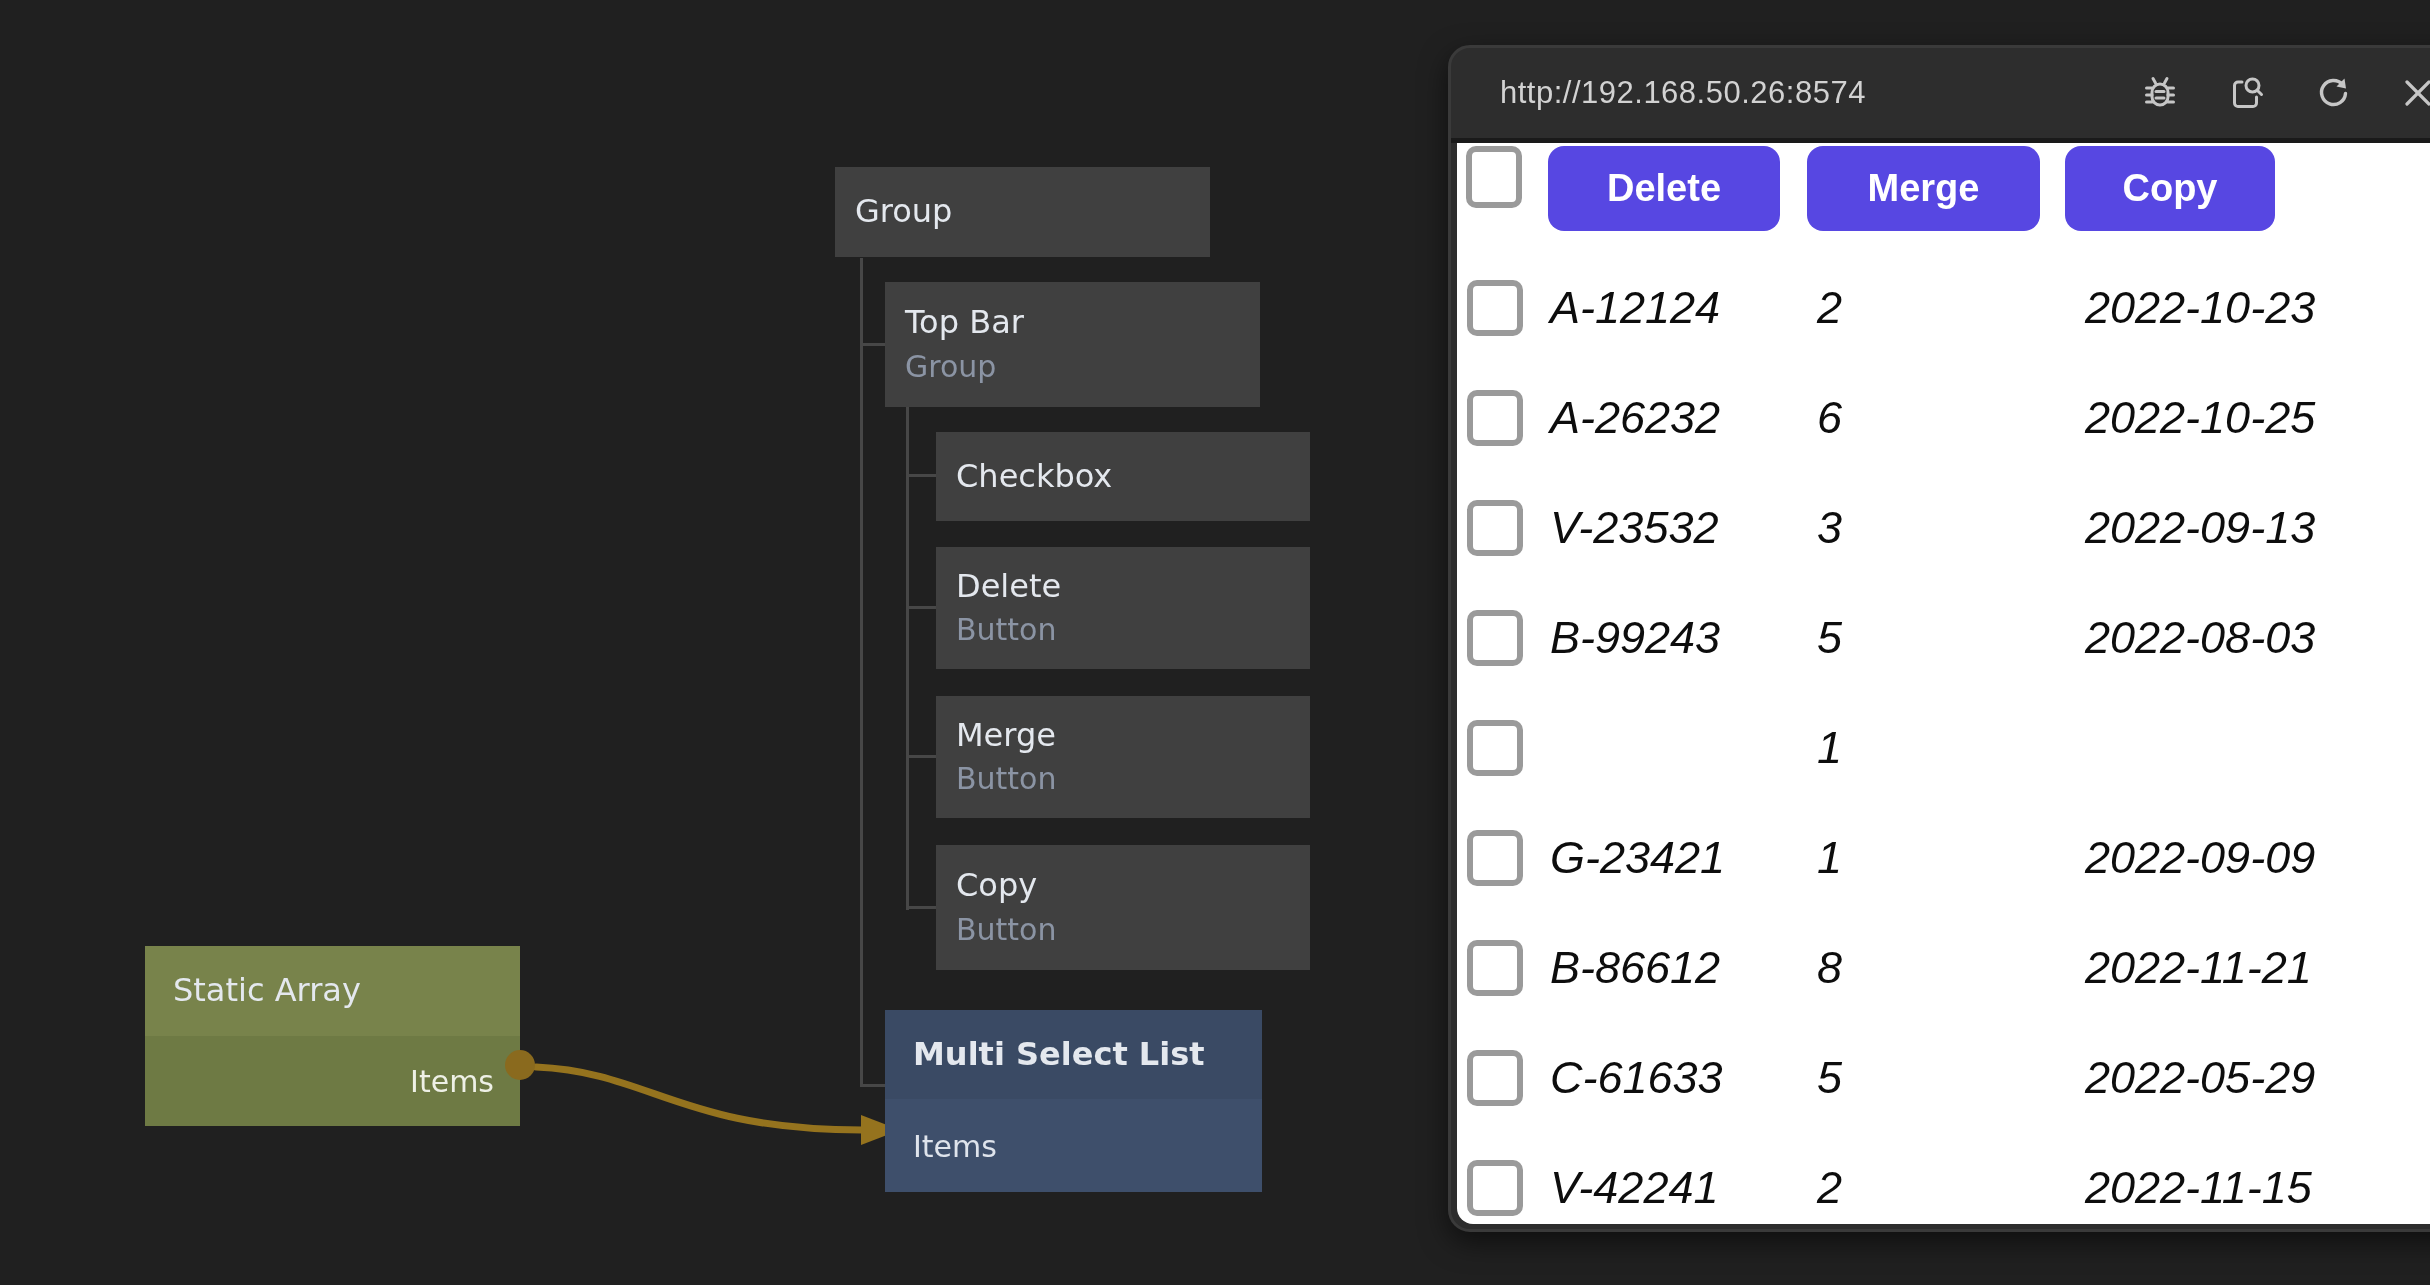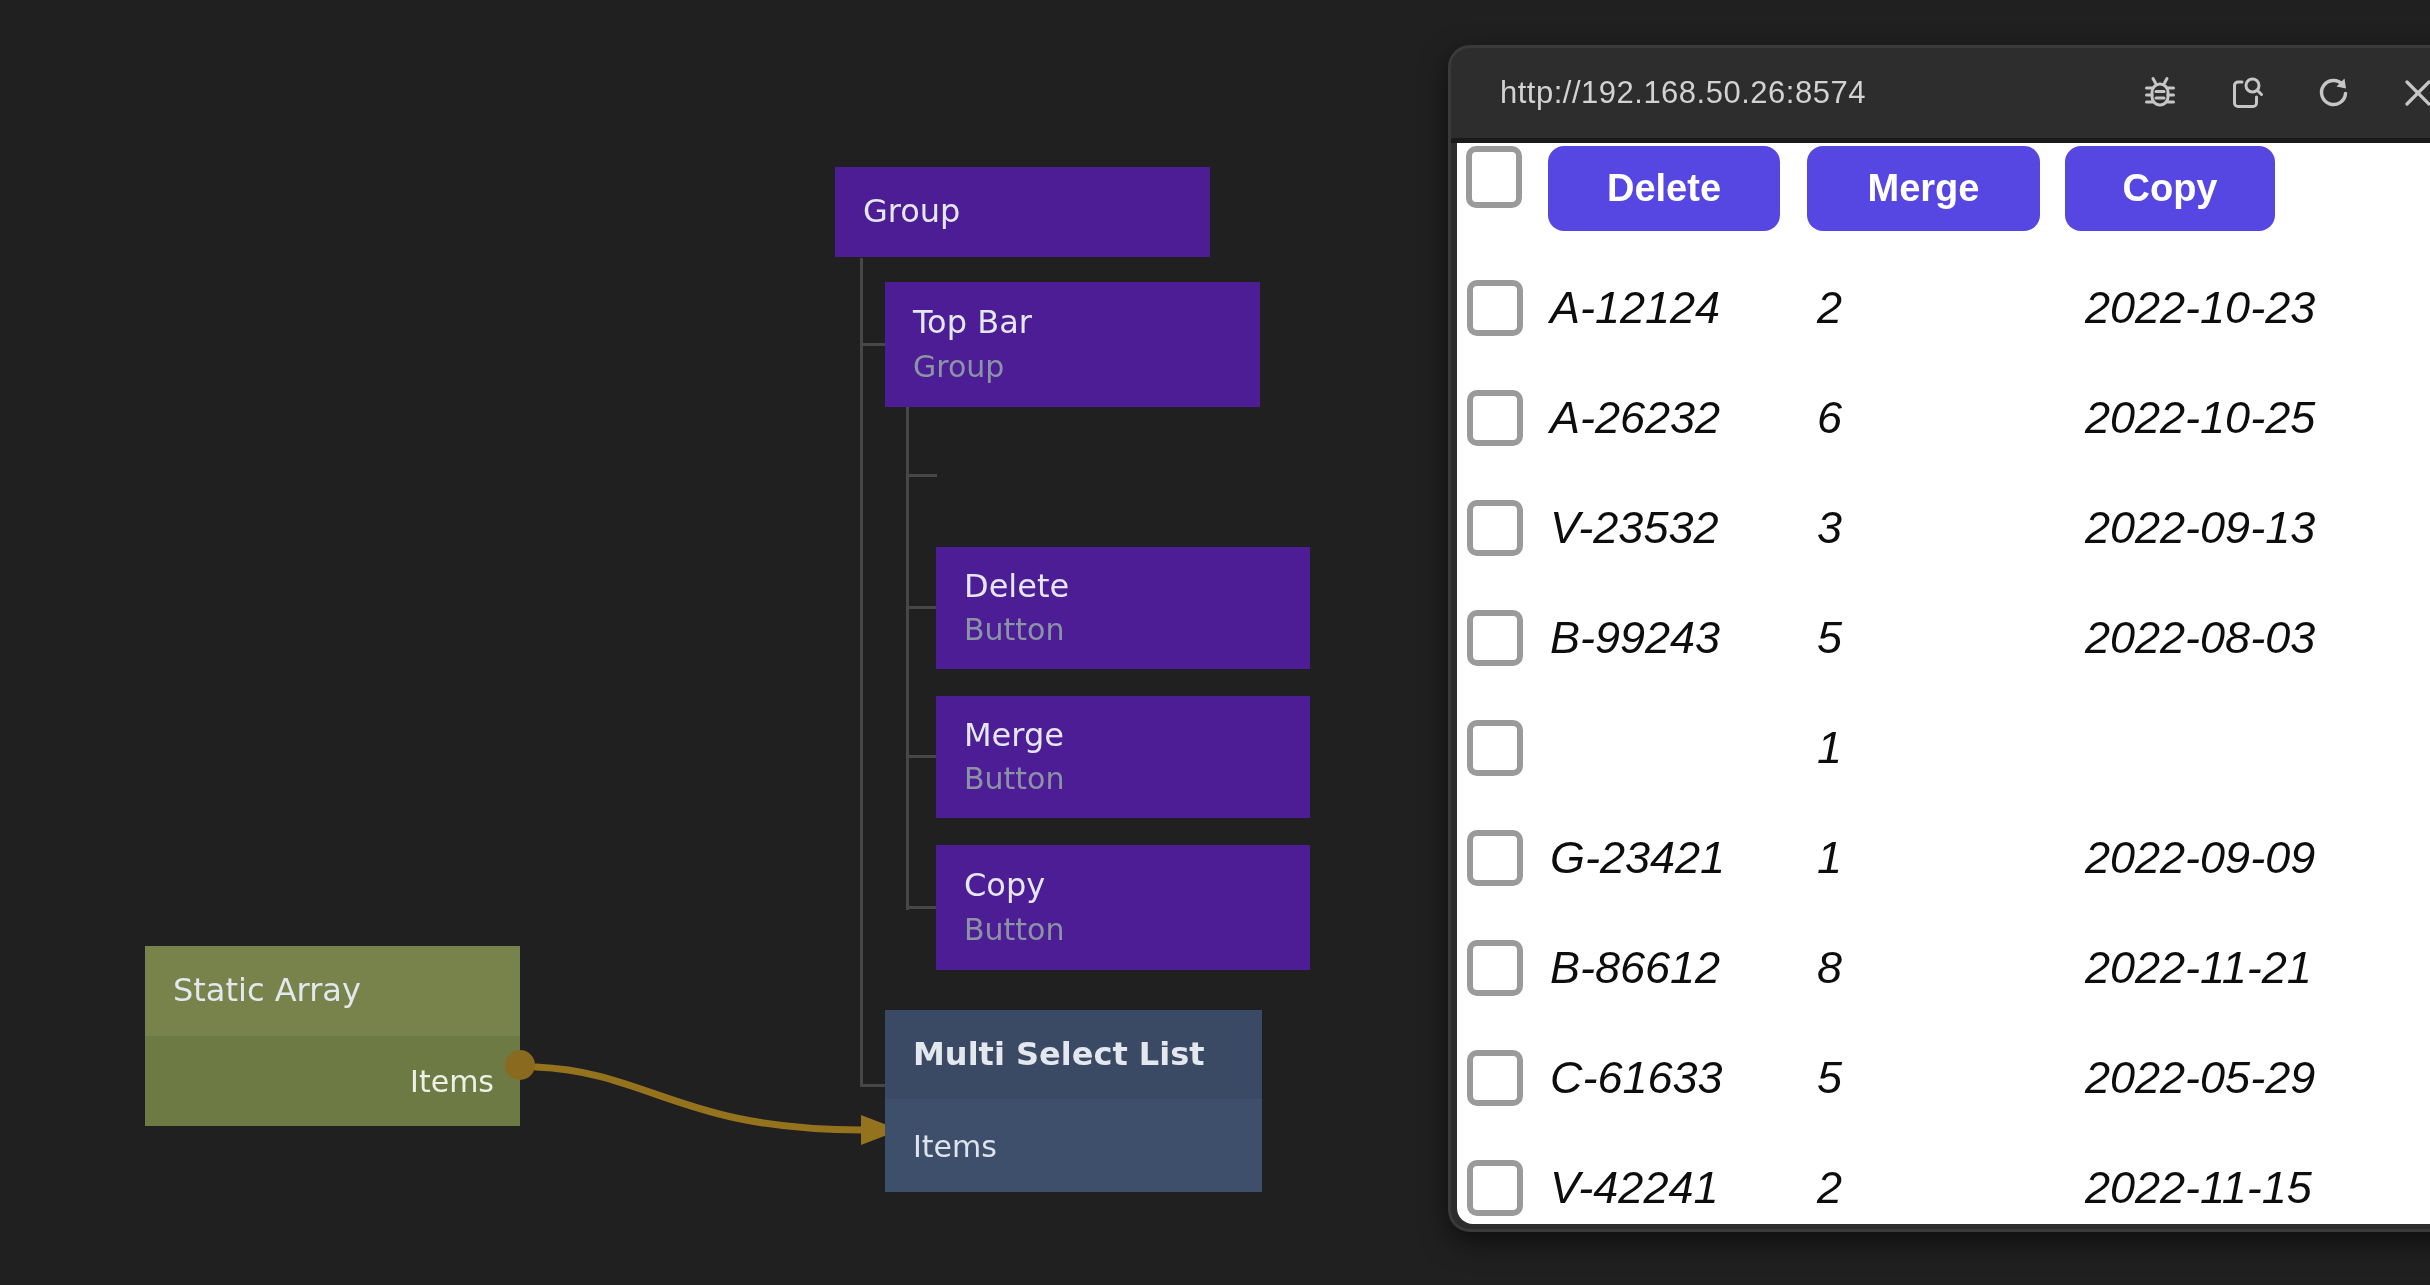--- a/index.html
+++ b/index.html
@@ -6,22 +6,22 @@
   *{box-sizing:border-box;}
   .stage{position:relative;width:2430px;height:1285px;background:#202020;overflow:hidden;
          font-family:"Liberation Sans",sans-serif;}
 
   
   .canvas{position:absolute;inset:0;font-family:"DejaVu Sans",sans-serif;}
   .tline{position:absolute;background:#474747;}
   .wire{position:absolute;left:0;top:0;pointer-events:none;}
   .port{position:absolute;width:30px;height:30px;border-radius:50%;background:#8a6a1e;}
 
-  .node{position:absolute;background:#4c1d95;color:#e4e8ee;display:flex;flex-direction:column;
-        justify-content:center;padding-left:28px;}
+  .node{position:absolute;background:#404040;color:#e4e8ee;display:flex;flex-direction:column;
+        justify-content:center;padding-left:20px;}
   .node .ntitle{font-size:32px;line-height:1.42;color:#e4e8ee;}
   .node .nsub{font-size:30px;line-height:1.42;color:#8b94a4;}
   .node2{padding:0;margin-top:16px;}
   .node2 .sect{display:flex;flex-direction:column;justify-content:center;padding-left:28px;}
 
   .sa-head{background:#78834b;}
   .sa-body{background:#6e7a44;position:relative;}
   .sa-items{position:absolute;right:26px;top:50%;transform:translateY(-50%);
             font-size:30px;color:#eef0e6;}
   .msl-head{background:#3a4a64;height:89px;font-weight:bold;}
@@ -83,20 +83,23 @@
 
     <div class="node" style="left:835px;top:167px;width:375px;height:90px">
       <div class="ntitle">Group</div>
     </div>
 
     <div class="node" style="left:885px;top:282px;width:375px;height:125px">
       <div class="ntitle">Top Bar</div>
       <div class="nsub">Group</div>
     </div>
 
+    <div class="node" style="left:936px;top:432px;width:374px;height:89px">
+      <div class="ntitle">Checkbox</div>
+    </div>
 
     <div class="node" style="left:936px;top:547px;width:374px;height:122px">
       <div class="ntitle">Delete</div>
       <div class="nsub">Button</div>
     </div>
 
     <div class="node" style="left:936px;top:696px;width:374px;height:122px">
       <div class="ntitle">Merge</div>
       <div class="nsub">Button</div>
     </div>

